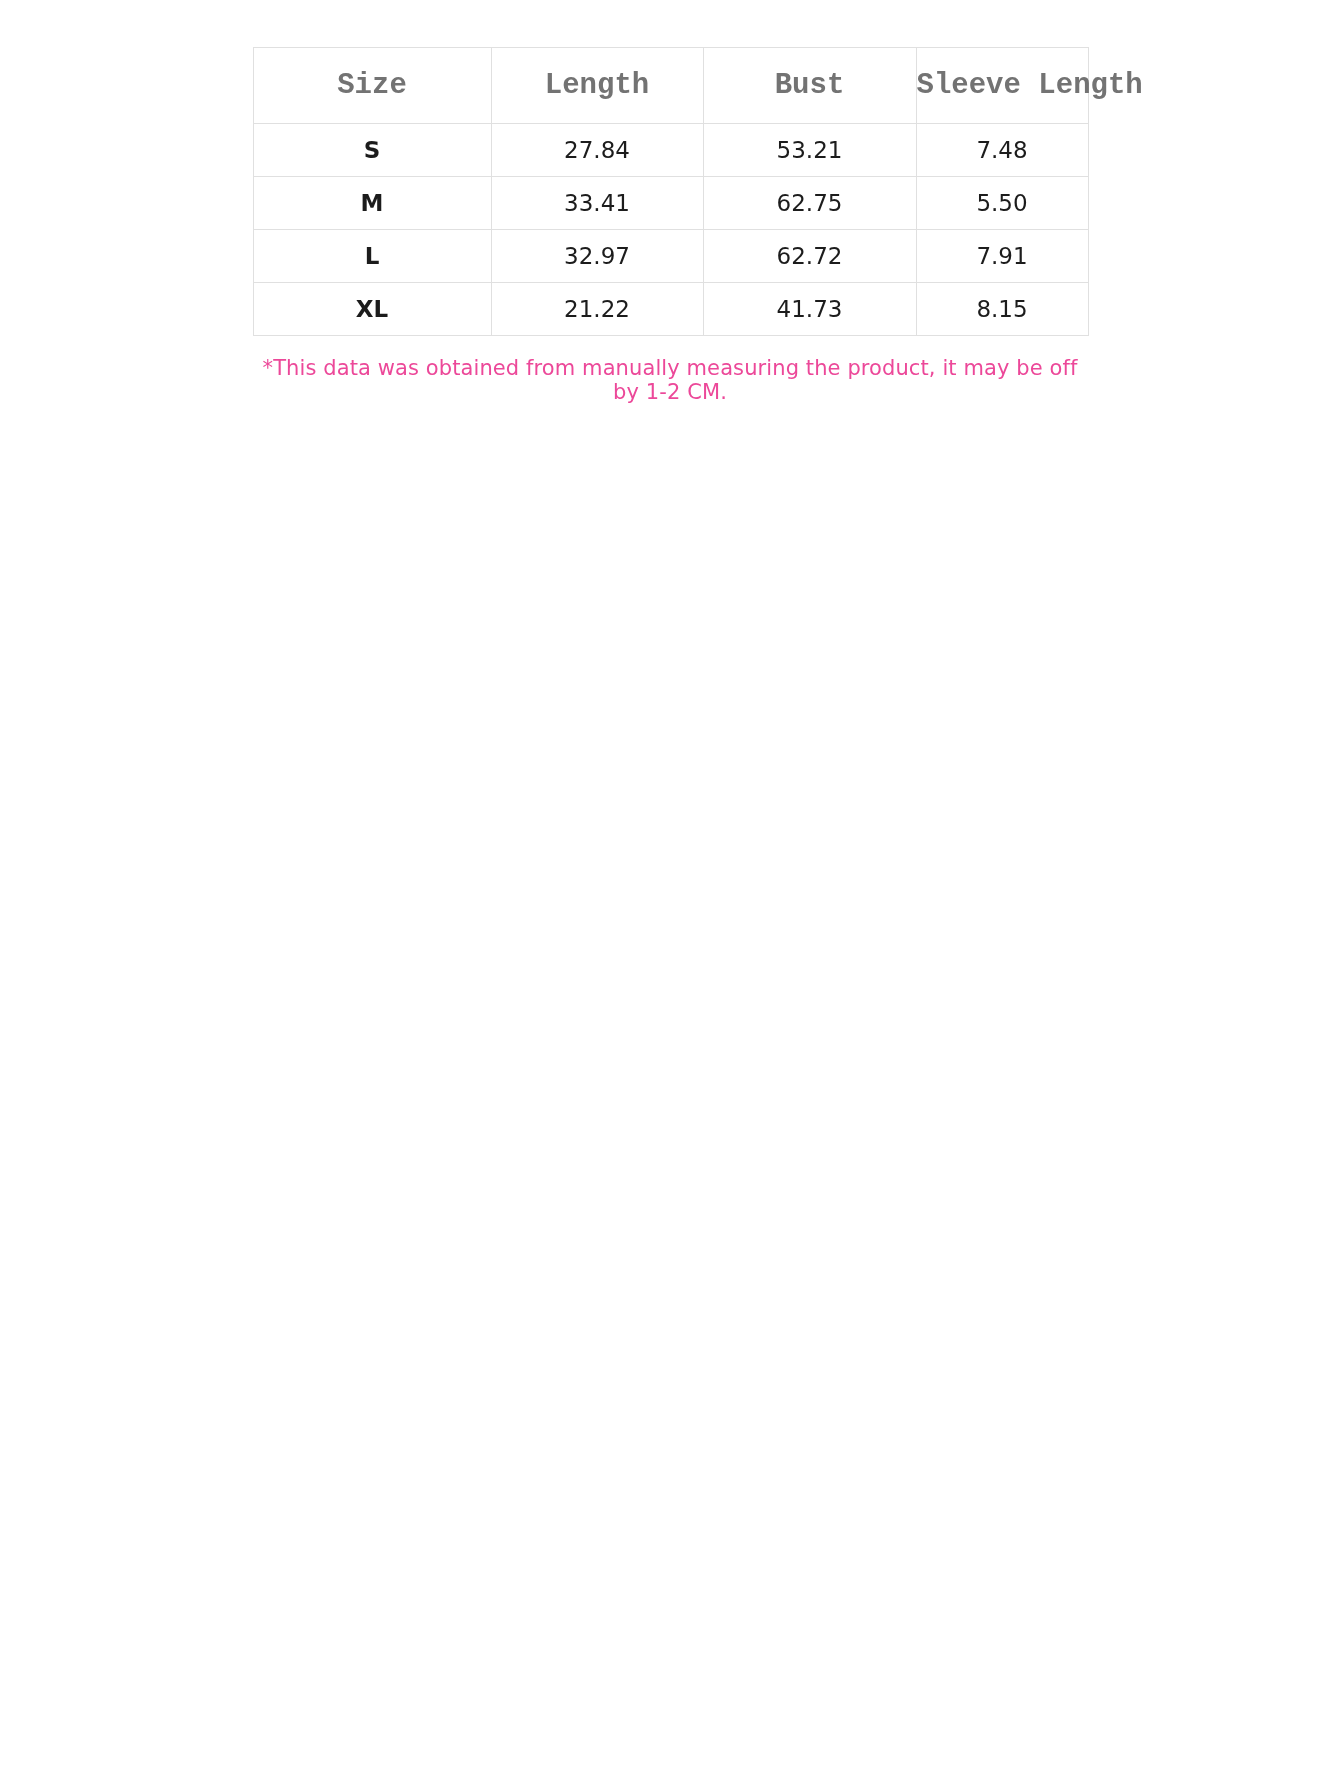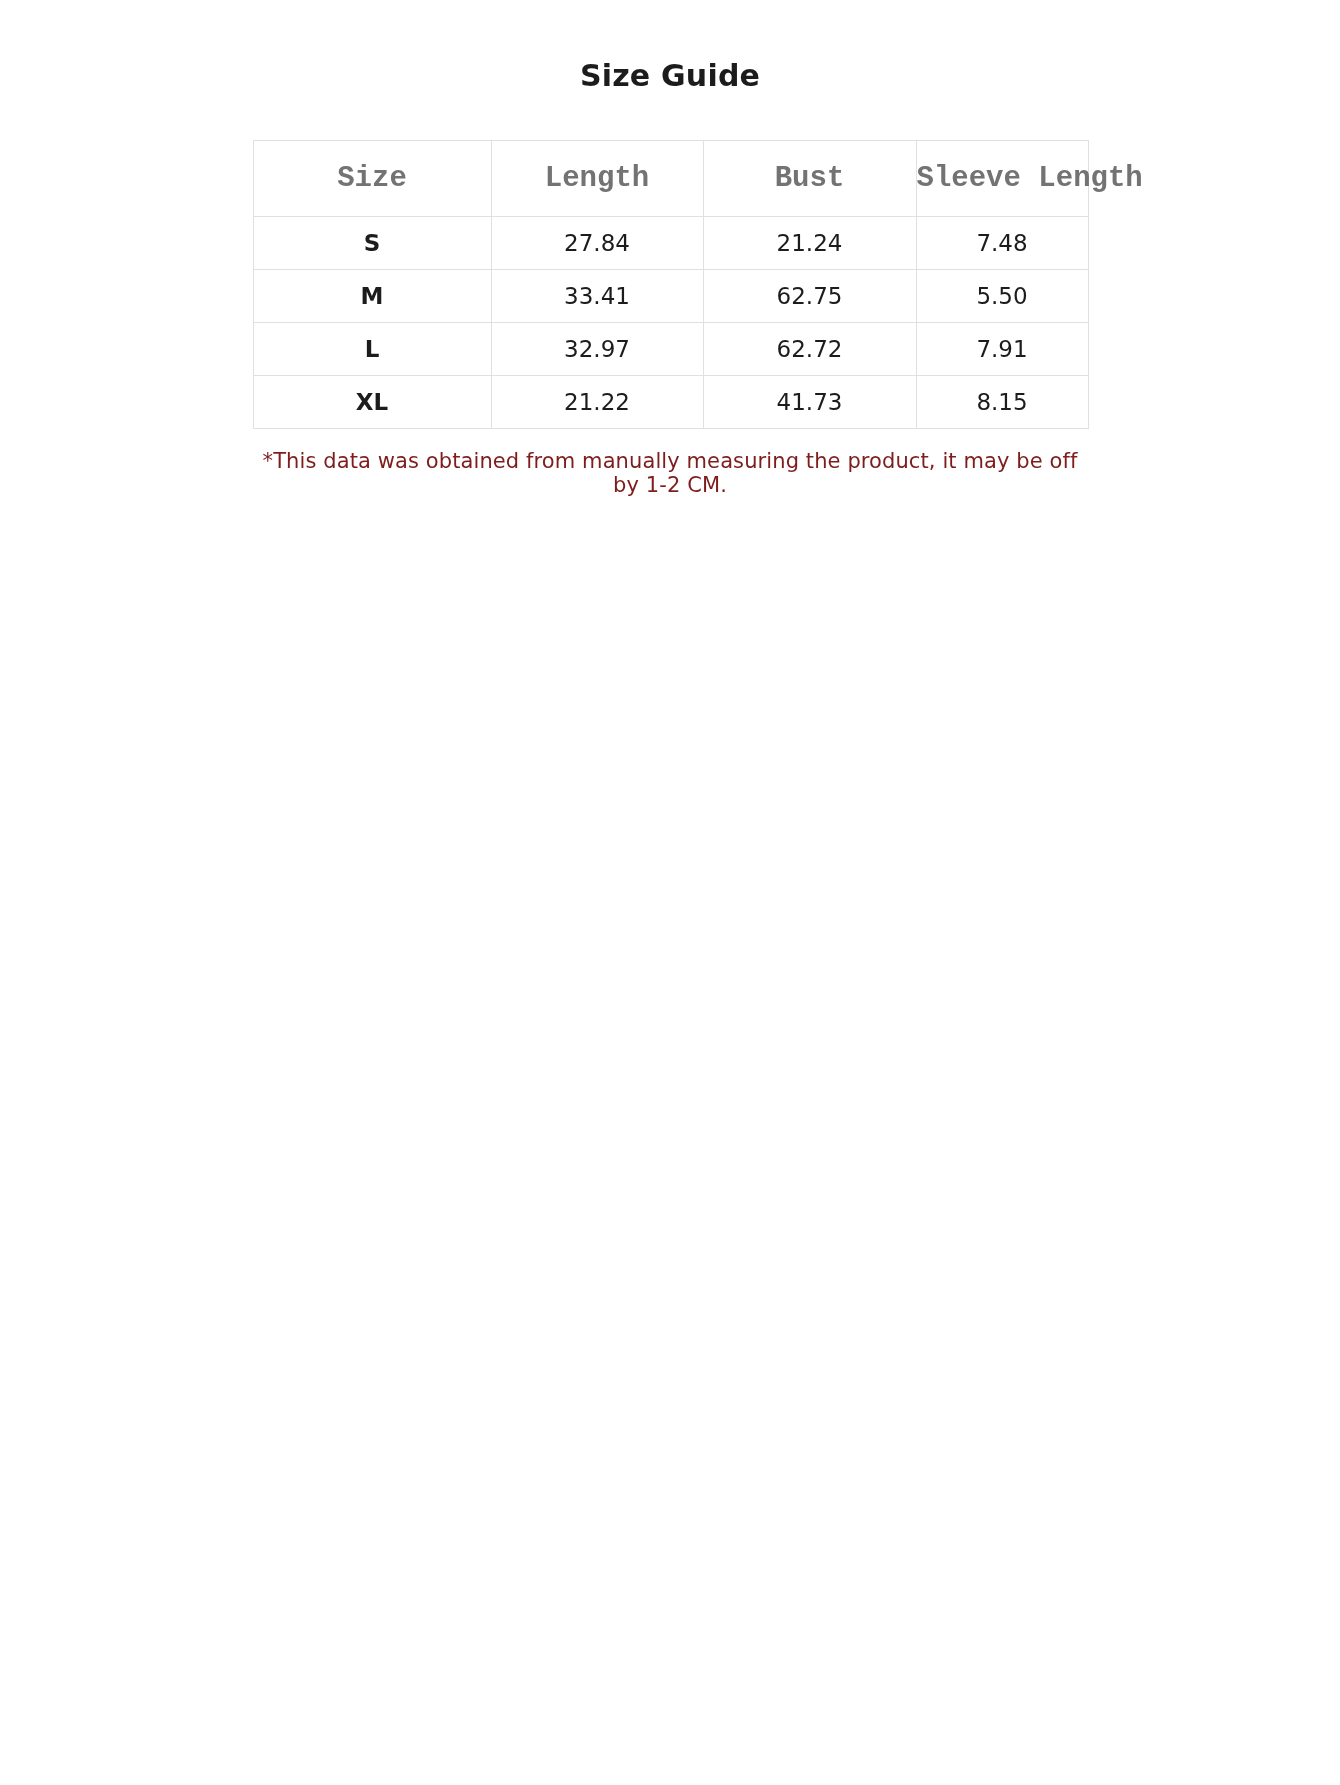--- a/index.html
+++ b/index.html
@@ -77,33 +77,32 @@
   }
 
   table.size-table tbody td.size-cell {
     font-weight: bold;
     font-size: 23px;
   }
 
   .footnote {
     text-align: center;
     font-size: 21px;
-    color: #7f1d1d;
+    color: #ec4899;
     margin: 0;
     padding-top: 20px;
     font-weight: normal;
     letter-spacing: 0.1px;
   }
 </style>
 </head>
 <body>
 
 <div class="page">
 
-  <h1 class="page-title">Size Guide</h1>
 
   <div class="table-wrap">
     <table class="size-table">
       <colgroup>
         <col class="c-size">
         <col class="c-length">
         <col class="c-bust">
         <col class="c-sleeve">
       </colgroup>
       <thead>
@@ -111,21 +110,21 @@
           <th>Size</th>
           <th>Length</th>
           <th>Bust</th>
           <th>Sleeve Length</th>
         </tr>
       </thead>
       <tbody>
         <tr>
           <td class="size-cell">S</td>
           <td>27.84</td>
-          <td>21.24</td>
+          <td>53.21</td>
           <td>7.48</td>
         </tr>
         <tr>
           <td class="size-cell">M</td>
           <td>33.41</td>
           <td>62.75</td>
           <td>5.50</td>
         </tr>
         <tr>
           <td class="size-cell">L</td>

